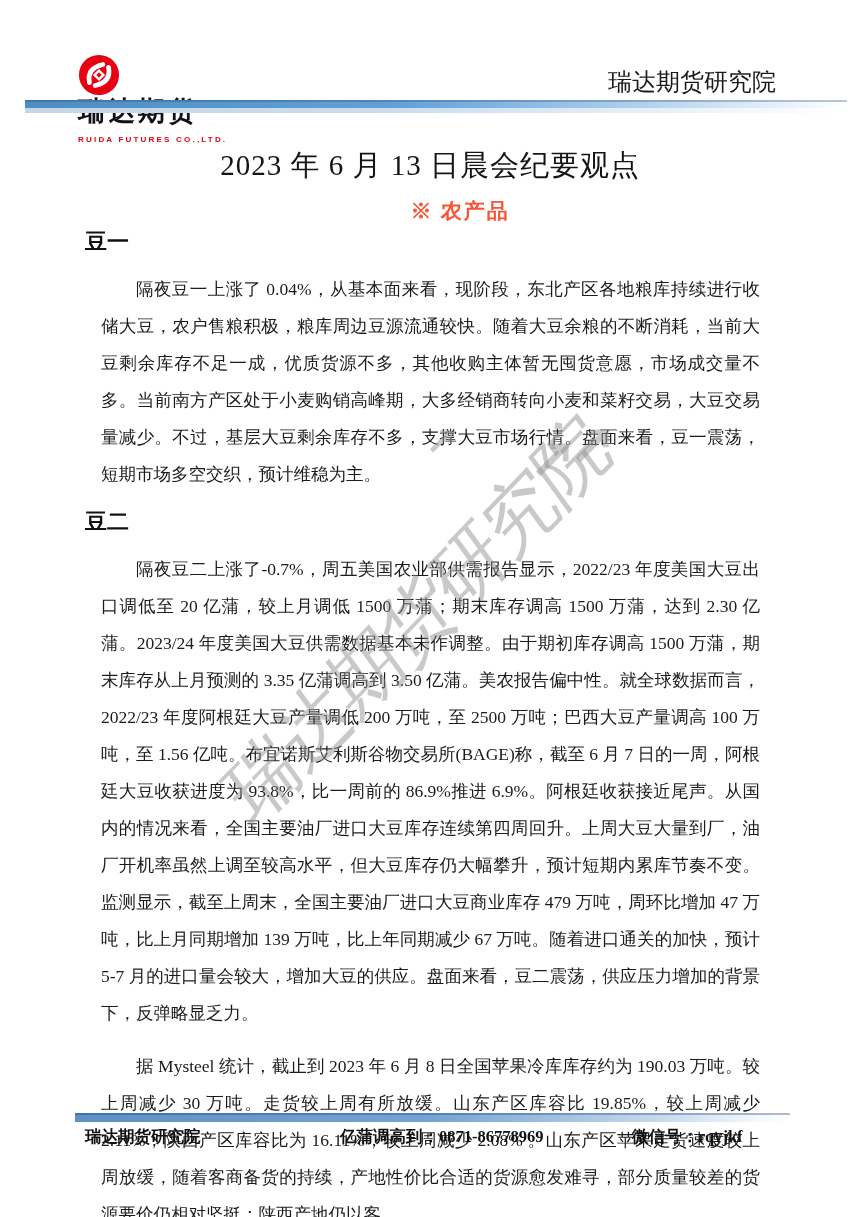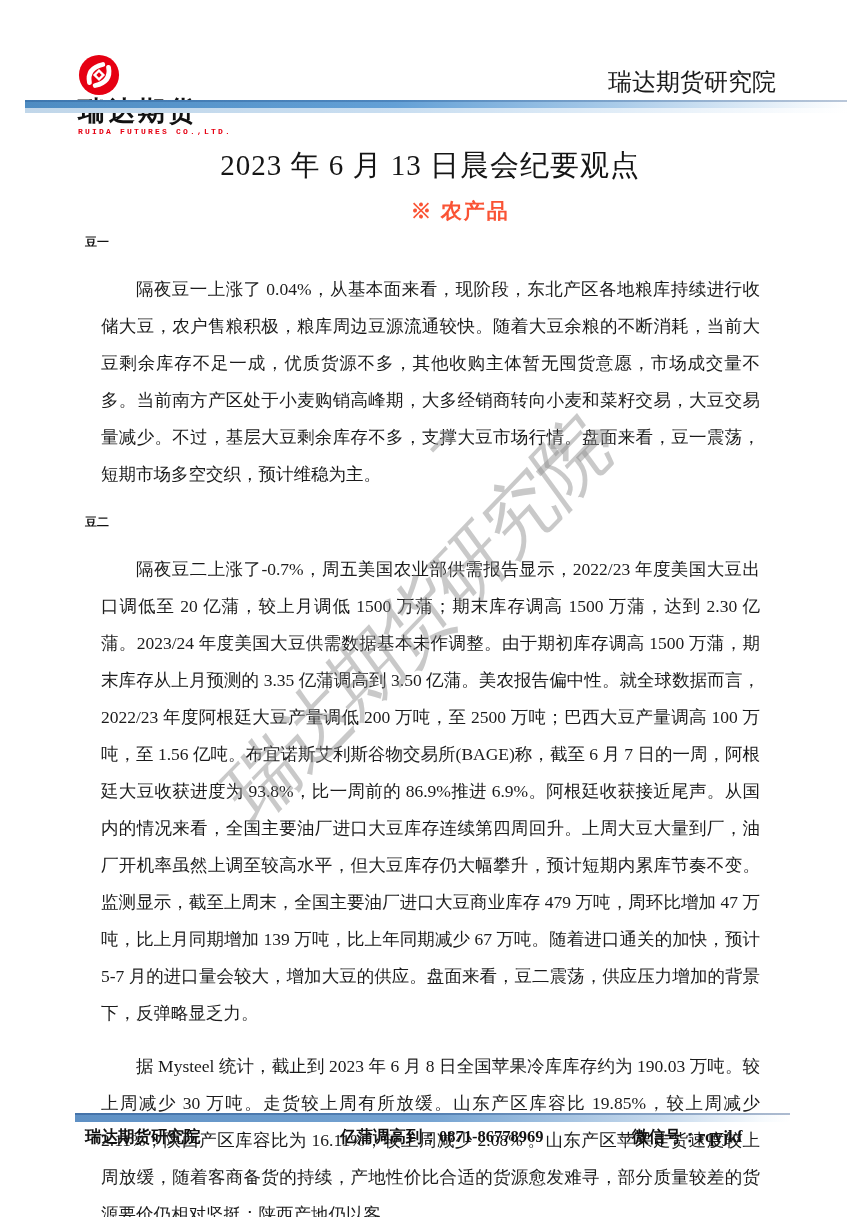--- a/index.html
+++ b/index.html
@@ -11,22 +11,22 @@
   
   .header{position:absolute;top:0;left:0;width:860px;height:113px;}
   .logo{position:absolute;left:78px;top:54px;display:flex;align-items:flex-start;flex-direction:column;}
   .logo-icon{width:42px;height:42px;margin-right:6px;}
   .logo-txt{display:flex;flex-direction:column;}
   .logo-brand{
     font-family:"Liberation Sans","DejaVu Sans",sans-serif;
     font-weight:700;font-size:27px;line-height:30px;letter-spacing:3px;color:#111;
   }
   .logo-sub{
-    font-family:Liberation Mono, monospace;
-    font-size:8px;letter-spacing:2.2px;color:#e60012;font-weight:700;margin-top:1px;
+    font-family:Liberation Sans, sans-serif;
+    font-size:8px;letter-spacing:2.2px;color:#e60012;font-weight:700;margin-top:9px;
   }
   .org-name{
     position:absolute;right:84px;top:66px;
     font-family:"Liberation Sans","DejaVu Sans",sans-serif;
     font-size:24px;font-weight:500;color:#1a1a1a;
   }
   .top-bar{
     position:absolute;top:100px;left:25px;width:822px;height:13px;
     background:
       linear-gradient(to bottom, rgba(25,70,130,0.30) 0 2px, rgba(255,255,255,0) 2px 8px, rgba(255,255,255,0.65) 8px 13px),
@@ -37,21 +37,21 @@
     position:absolute;top:146px;left:0;width:860px;text-align:center;
     font-size:29px;font-weight:500;letter-spacing:1px;color:#151515;
   }
   .category{
     position:absolute;top:197px;left:0;width:860px;text-align:center;
     font-size:21px;font-weight:700;color:#fa5334;letter-spacing:2px;margin-left:30px;
   }
   
   .content{position:absolute;left:85px;top:229px;width:691px;}
   .sec-heading{
-    font-size:12px;font-weight:700;line-height:26px;margin:0 0 5px 0;color:#111;
+    font-size:22px;font-weight:700;line-height:26px;margin:0 0 5px 0;color:#111;
   }
   .sec-heading.gap{margin-top:15px;}
   .sec-para{
     margin:16px;font-size:17.5px;line-height:37px;text-align:justify;
     text-indent:2em;color:#1b1b1b;
   }
   
   .watermark{position:absolute;left:150px;top:390px;width:560px;height:470px;pointer-events:none;z-index:6;}
   .watermark-text{
     position:absolute;left:8px;top:180px;white-space:nowrap;

